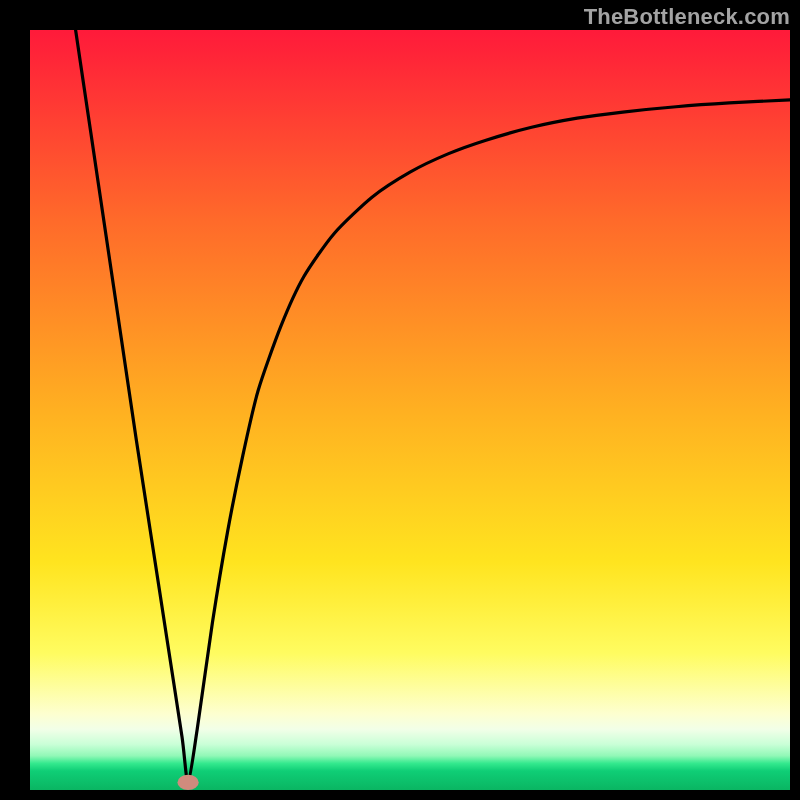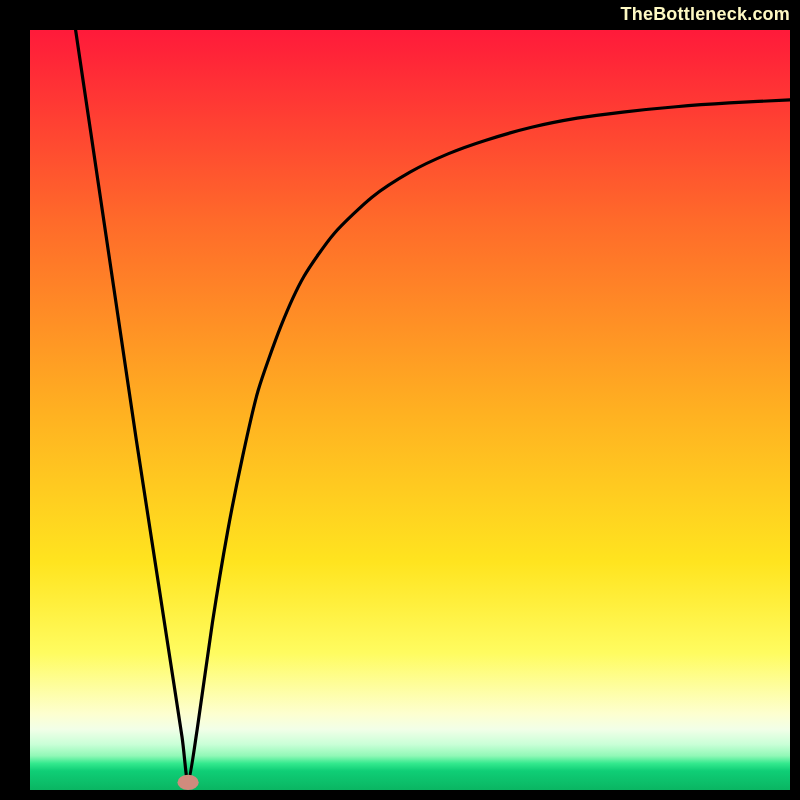--- a/index.html
+++ b/index.html
@@ -12,22 +12,22 @@
   }
   #container {
     position: relative;
     width: 800px;
     height: 800px;
   }
   #attribution {
     position: absolute;
     top: 4px;
     right: 10px;
-    color: #fef9c3;
-    font-size: 18px;
+    color: #a3a3a3;
+    font-size: 22px;
     font-weight: 600;
     letter-spacing: 0.2px;
     z-index: 10;
   }
 </style>
 </head>
 <body>
 
 <div id="container">
   <div id="attribution">TheBottleneck.com</div>

